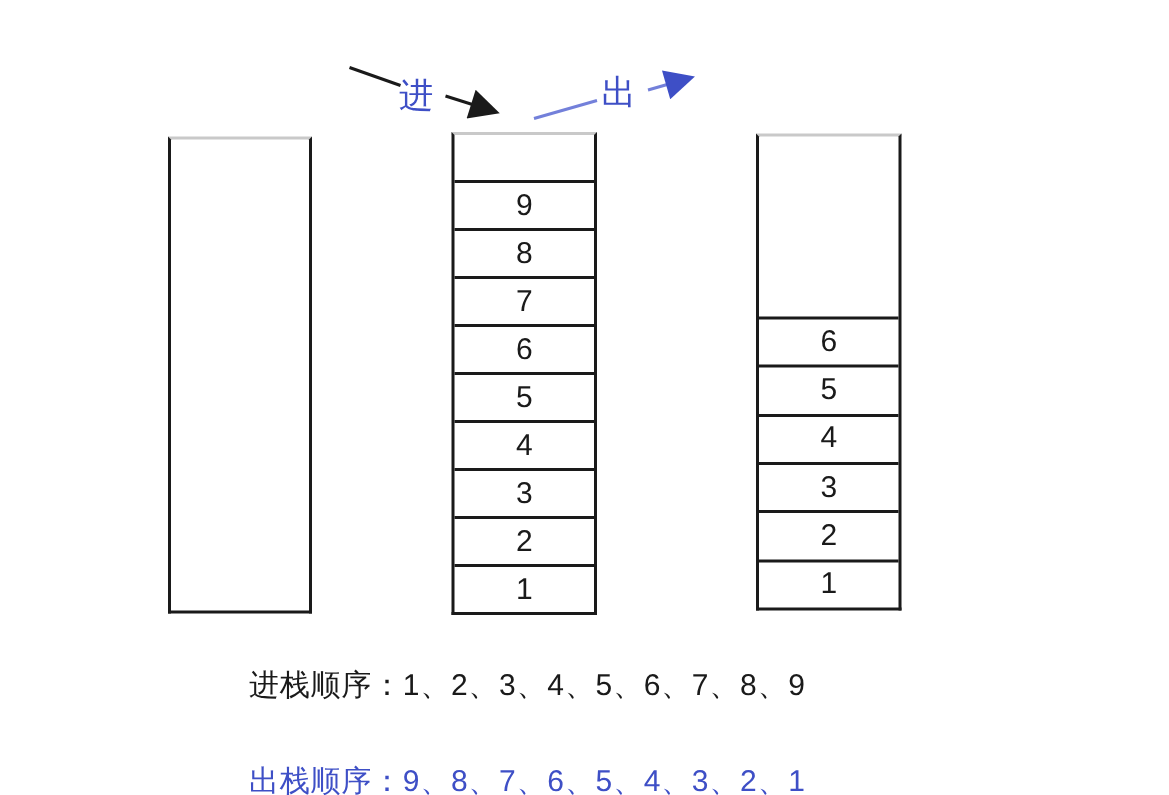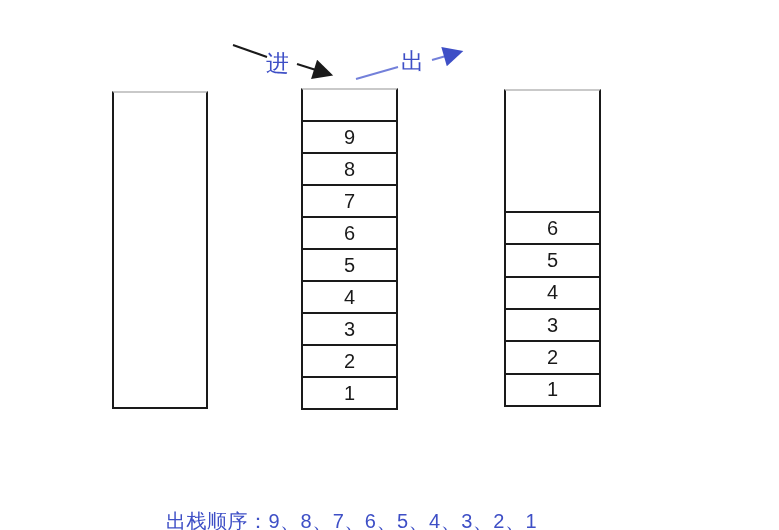--- a/index.html
+++ b/index.html
@@ -128,17 +128,20 @@
     <div class="spacer"></div>
 
   <div class="cell">6</div>
       <div class="cell">5</div>
       <div class="cell">4</div>
       <div class="cell">3</div>
       <div class="cell">2</div>
       <div class="cell">1</div>
     </div>
 
+  <div class="caption push-order">
+    <span>进栈顺序：</span><span>1、2、3、4、5、6、7、8、9</span>
+  </div>
   <div class="caption pop-order">
     <span>出栈顺序：</span><span>9、8、7、6、5、4、3、2、1</span>
   </div>
 
 </div>
 
 </body></html>

